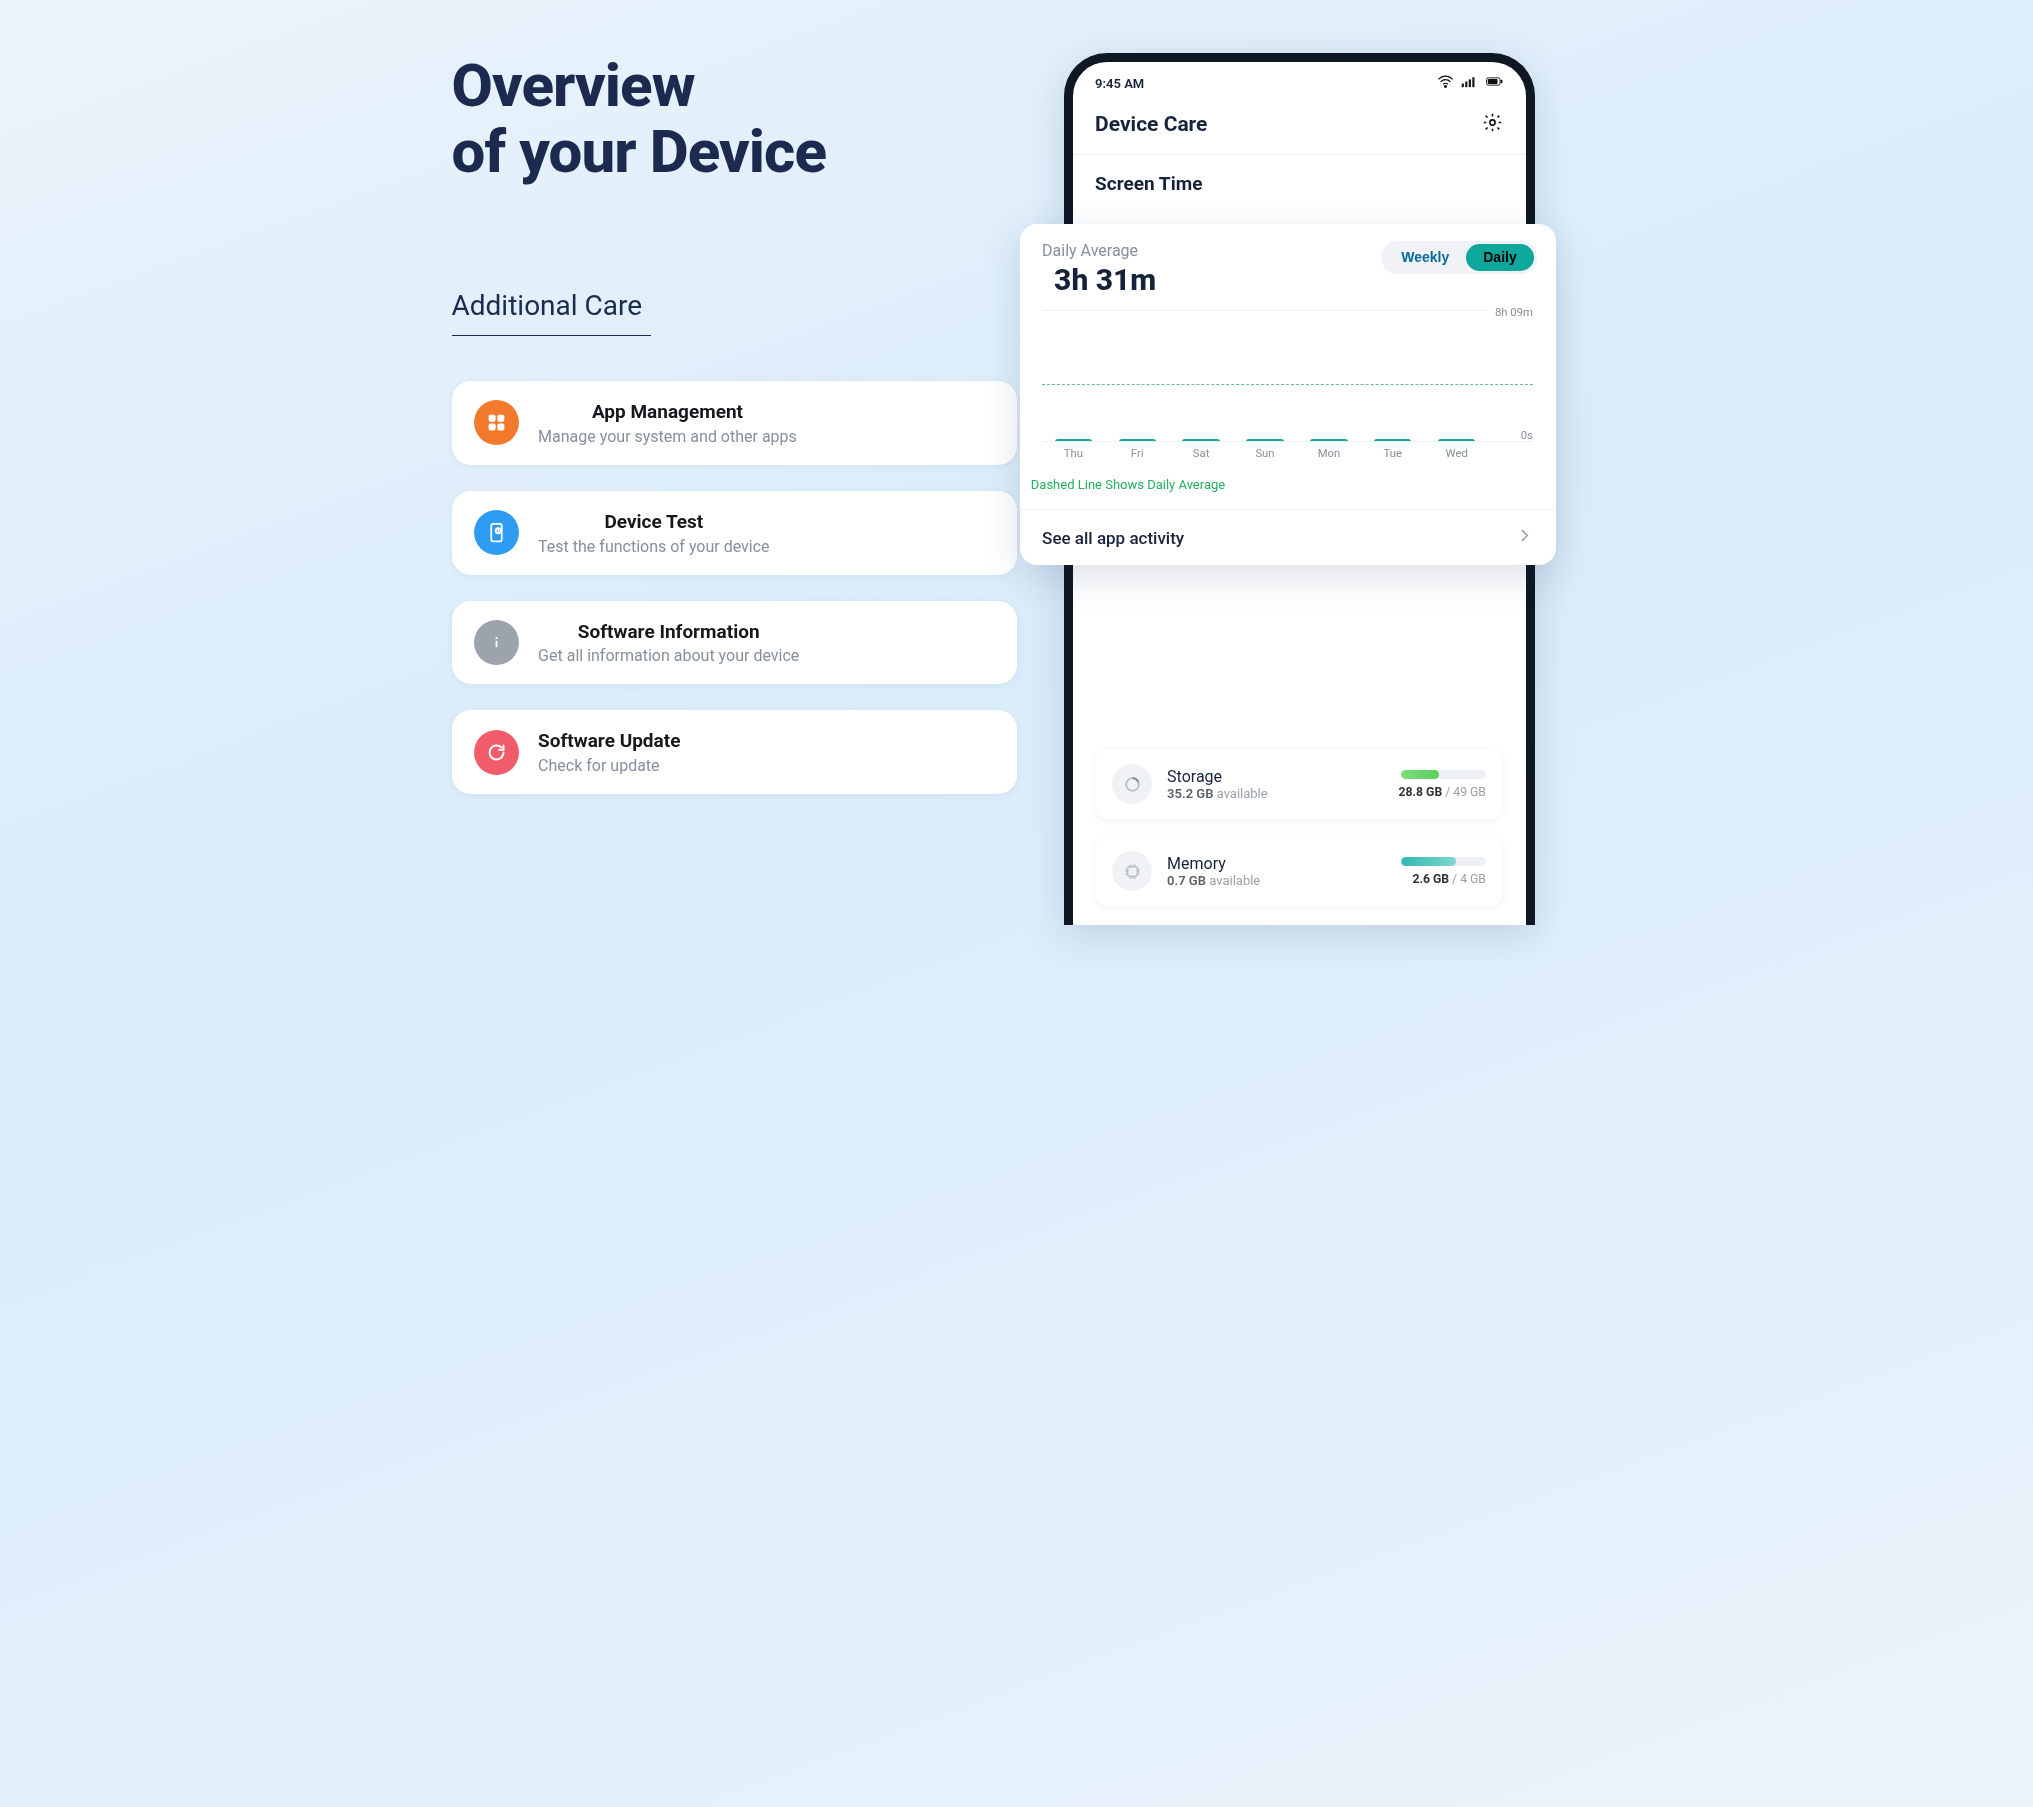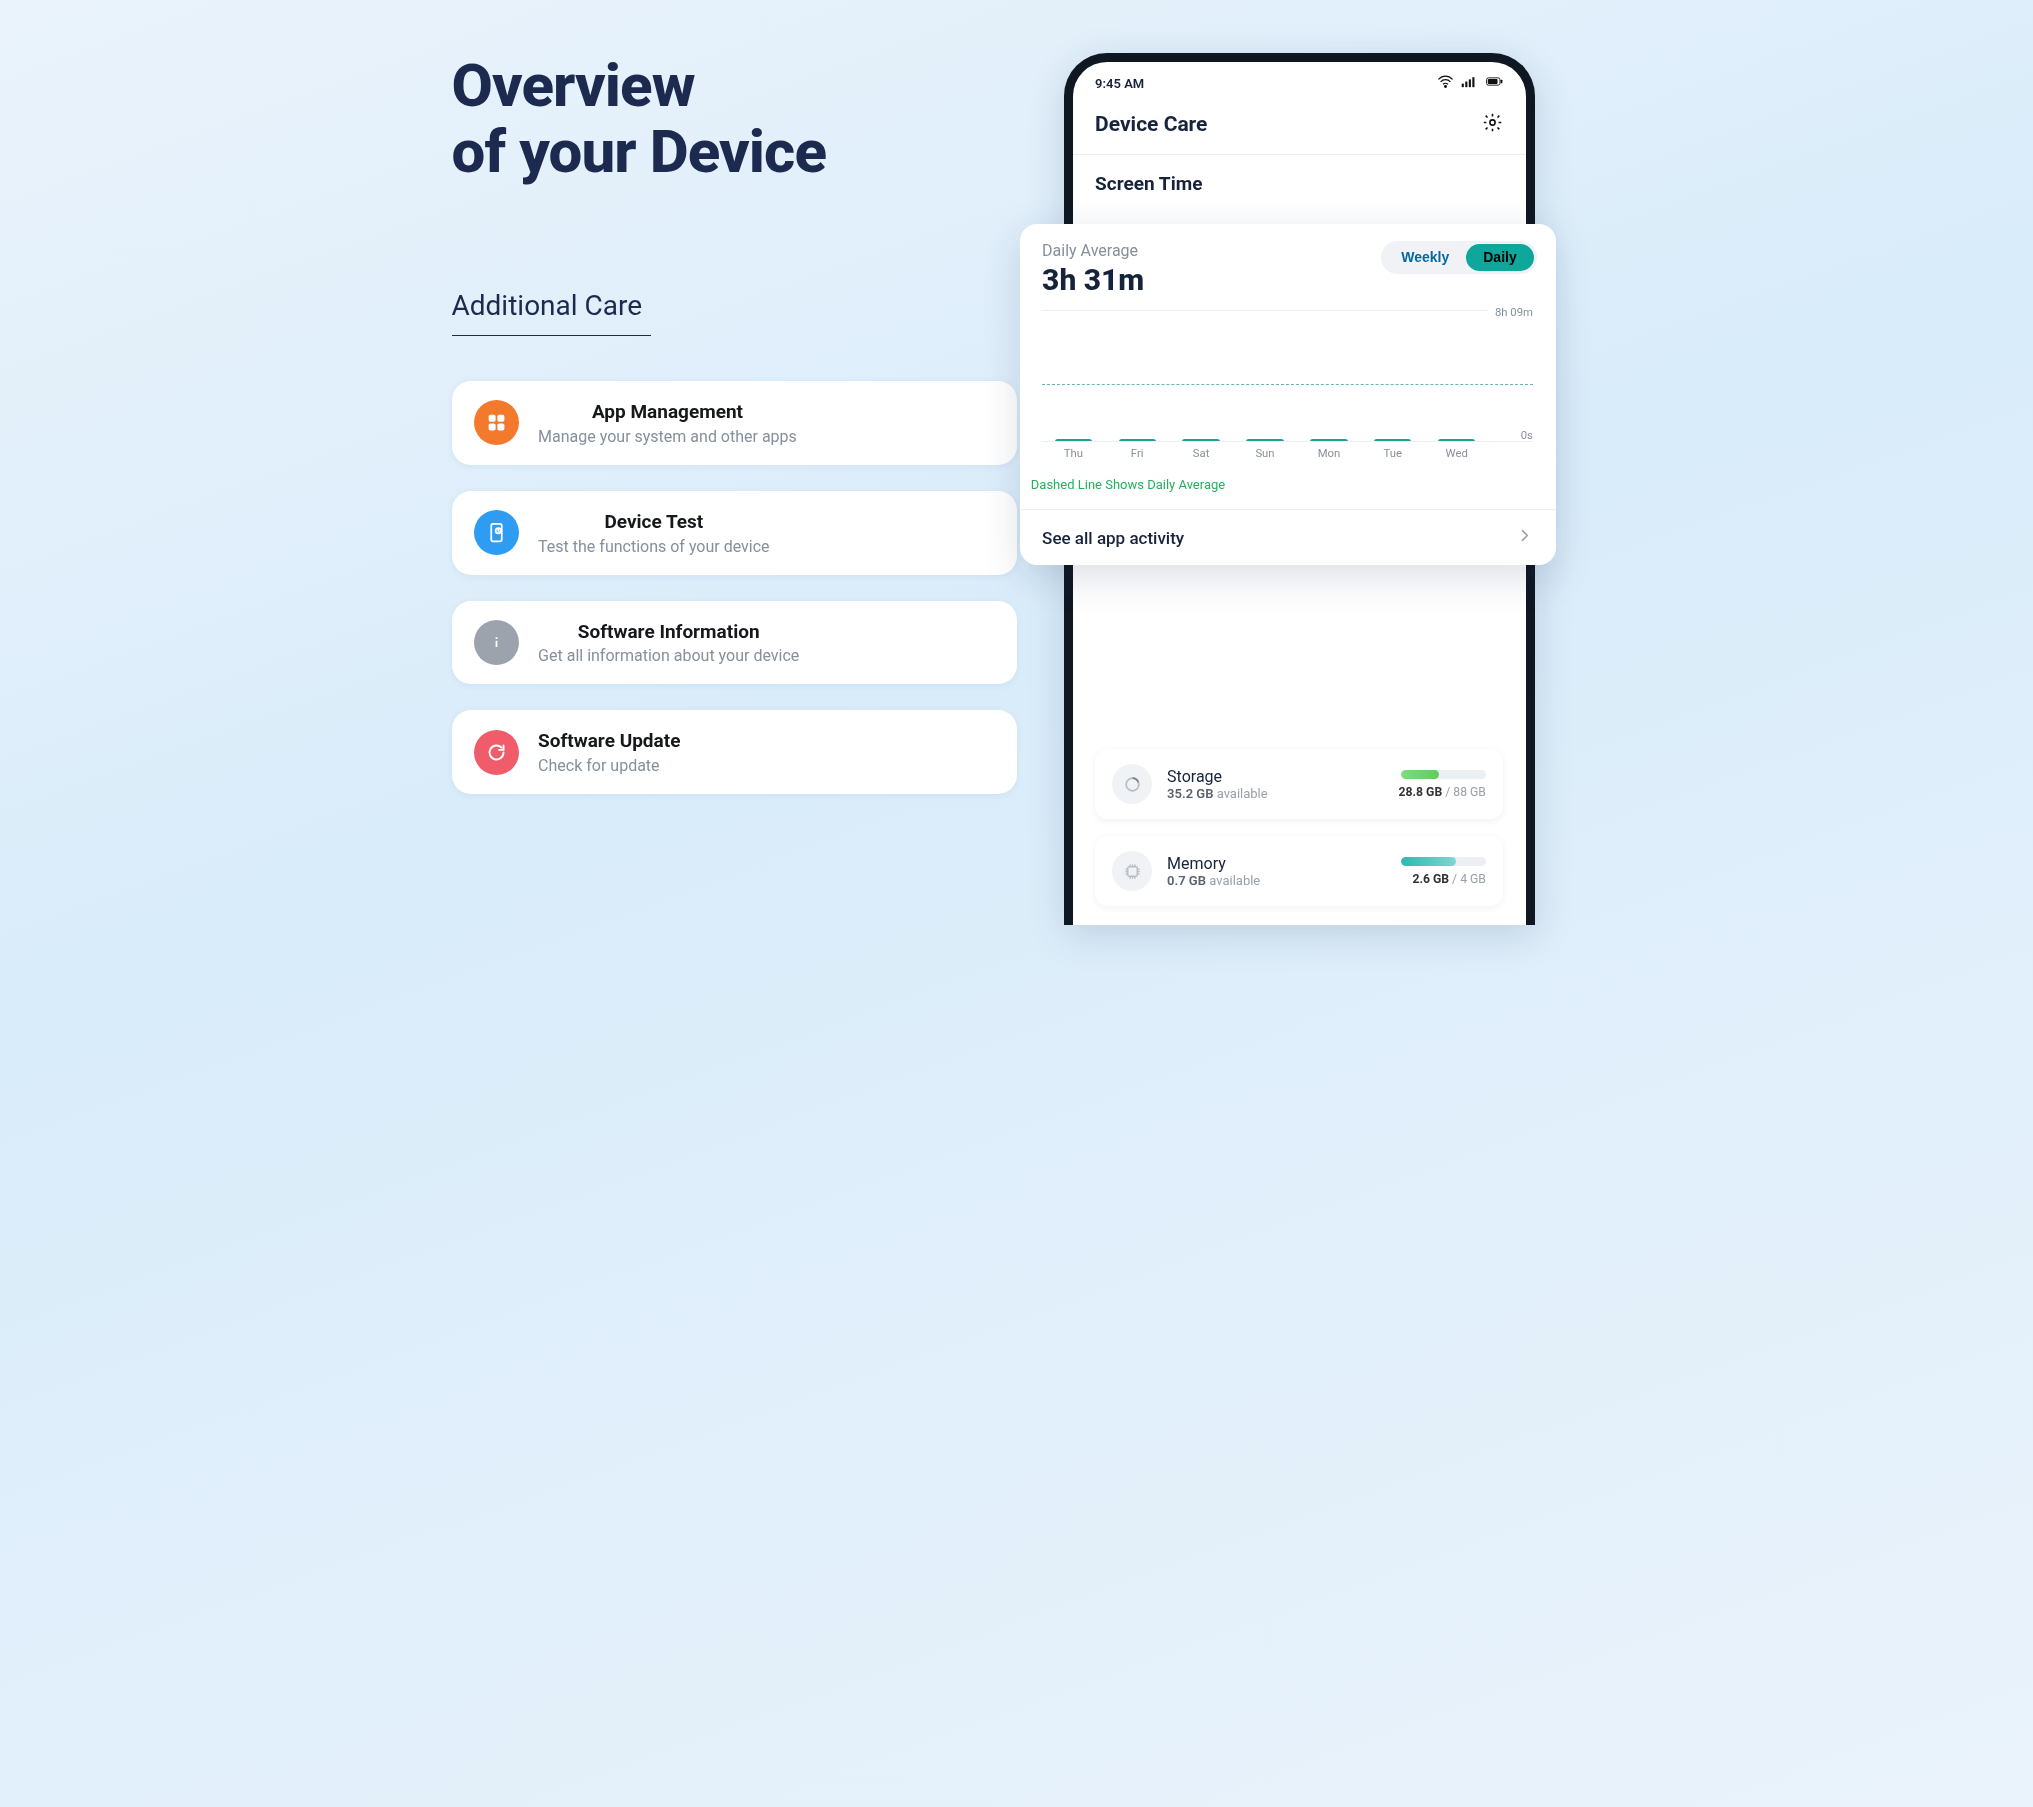--- a/index.html
+++ b/index.html
@@ -110,21 +110,21 @@
     border-radius: 17px;
     box-shadow: 0 11.3px 38px rgba(20,40,80,0.15);
     z-index: 5;
     overflow: hidden;
   }
   .ov-top {
     display: flex; justify-content: space-between; align-items: flex-start;
     padding: 17px 19px 0 22.6px;
   }
   .ov-avg-label { font-size: 16px; color: #86909c; }
-  .ov-avg-value { font-size: 30px; font-weight: 800; margin-top: 1.9px; }
+  .ov-avg-value { font-size: 30px; font-weight: 800; margin-top: 1.9px; margin-left: 12px; }
   .segmented {
     display: inline-flex; background: #f0f2f5; border-radius: 941px;
     padding: 2.8px;
   }
   .seg-btn {
     padding: 5.6px 17px; border-radius: 941px;
     font-size: 14px; font-weight: 600; color: #0369a1;
     border: none; background: transparent;
   }
   .seg-btn.active { background: #0da89b; color: #000000; }
@@ -331,21 +331,21 @@
                 </svg>
             </div>
             <div class="metric-texts">
               <div class="metric-name">Storage</div>
               <div class="metric-sub"><b>35.2 GB</b> <span>available</span></div>
             </div>
             <div class="metric-right">
               <div class="pbar">
                   <div class="pfill pf-green" id="pf-storage" style="width: 45%;"></div>
                 </div>
-              <div class="metric-nums"><b>28.8 GB</b> / <span>88 GB</span></div>
+              <div class="metric-nums"><b>28.8 GB</b> / <span>49 GB</span></div>
             </div>
           </div>
 
           <div class="metric-card">
             <div class="metric-icon">
               <svg viewBox="0 0 24 24" fill="none" stroke="currentColor" stroke-width="1.8">
                   <rect x="6" y="6" width="12" height="12" rx="2"></rect>
                   <path d="M9 3v3M12 3v3M15 3v3M9 18v3M12 18v3M15 18v3M3 9h3M3 12h3M3 15h3M18 9h3M18 12h3M18 15h3"></path>
                 </svg>
             </div>

